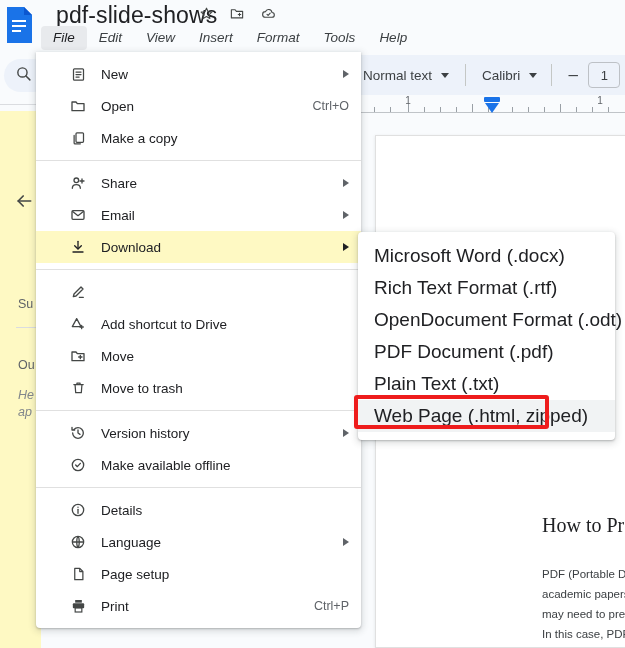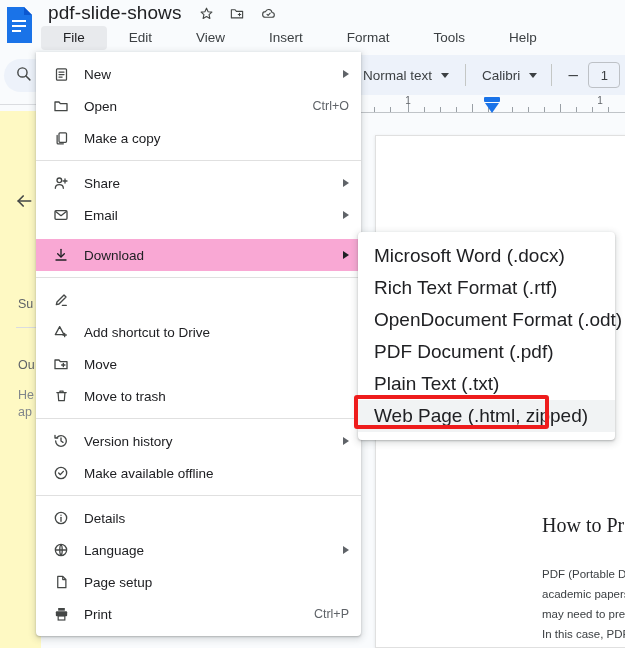--- a/index.html
+++ b/index.html
@@ -21,46 +21,47 @@
   .header {
     position: absolute; left: 0; top: 0;
     width: 625px; height: 55px;
     background: #f9fbfd;
   }
   .doc-logo {
     position: absolute; left: 5px; top: 6px;
     width: 28px; height: 38px;
   }
   .doc-title {
-    position: absolute; left: 48px; top: 2px;
-    font-size: 19px; color: #202124;
+    position: absolute; left: 56px; top: 2px;
+    font-size: 23px; color: #202124;
     letter-spacing: 0.1px;
     white-space: nowrap;
   }
   .title-icons {
     position: absolute; left: 196px; top: 3px;
     display: flex; gap: 11px; align-items: center;
   }
   .title-icons .ticon {
     width: 20px; height: 20px;
     display: flex; align-items: center; justify-content: center;
     color: #444746;
   }
   .menubar {
     position: absolute; left: 41px; top: 25px;
     display: flex; align-items: center;
     height: 26px;
   }
   .menubar .mitem {
     font-size: 13.5px;
     color: #3c4043;
-    padding: 4px 22px;
+    padding: 4px 12px;
     border-radius: 4px;
     white-space: nowrap;
     line-height: 16px;
+    font-style: italic;
   }
   .menubar .mitem.active {
     background: #e8eaed;
     color: #202124;
   }
 
   
   .toolbar {
     position: absolute; left: 41px; top: 55px;
     width: 584px; height: 40px;
@@ -132,20 +133,21 @@
   .ol-label {
     position: absolute;
     font-size: 12.5px; color: #5f6368;
     white-space: nowrap;
   }
   .ol-label.sum  { left: 18px; top: 186px; }
   .ol-label.out  { left: 18px; top: 247px; }
   .ol-hint {
     position: absolute; left: 18px; top: 276px;
     font-size: 12.5px; color: #80868b;
+    font-style: italic;
     white-space: nowrap; line-height: 17px;
   }
   .ol-divider {
     position: absolute; left: 16px; top: 216px;
     width: 28px; height: 1px; background: #dadce0;
   }
 
   
   .ruler {
     position: absolute; left: 360px; top: 95px;
@@ -220,25 +222,25 @@
     background: #ffffff;
     border-radius: 0 0 4px 4px;
     box-shadow: 0 2px 6px 2px rgba(60,64,67,0.15), 0 1px 2px rgba(60,64,67,0.3);
     padding: 6px 0 6px 0;
     z-index: 40;
   }
   .mrow {
     position: relative;
     height: 32px;
     display: flex; align-items: center;
-    padding: 0 12px 0 14px;
+    padding: 0 12px 0 31px;
     font-size: 13.5px;
     color: #202124;
   }
-  .mrow.hl { background: #f9a8d4; margin-top: 8px; }
+  .mrow.hl { background: #fef9c3; }
   .mrow.hl .mlabel { color: #202124; }
   .mrow .micon {
     width: 22px; height: 20px;
     margin-right: 12px;
     display: flex; align-items: center; justify-content: center;
     color: #444746;
     flex: 0 0 auto;
   }
   .mrow .mlabel { flex: 1 1 auto; white-space: nowrap; }
   .mrow .maccel {

